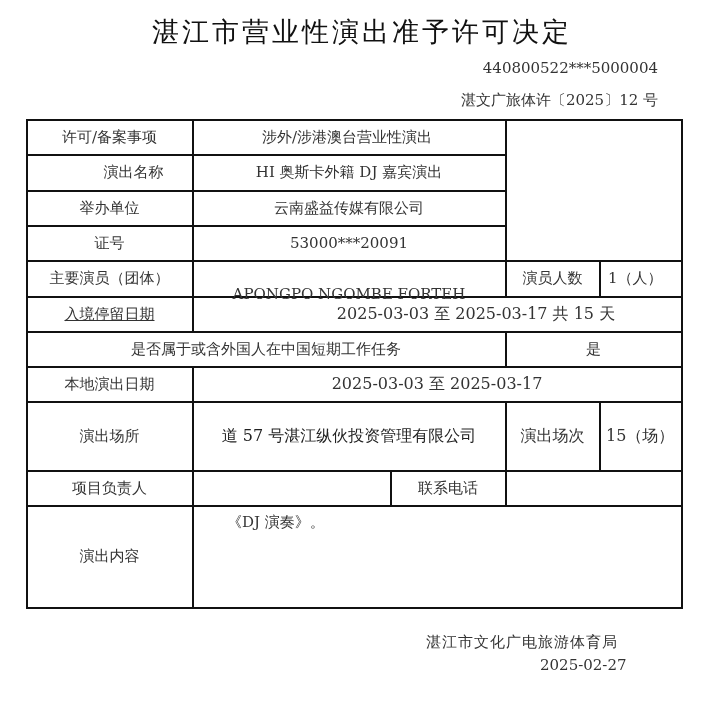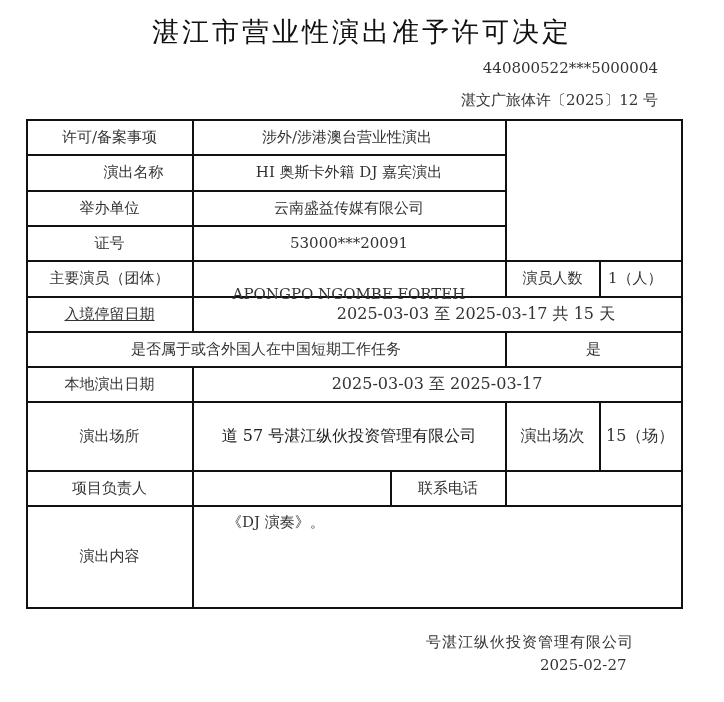--- a/index.html
+++ b/index.html
@@ -87,14 +87,14 @@
 
   <div class="cell" style="left:27px;top:471px;width:165px;height:34px;border-radius:6px;">项目负责人</div>
   <div class="cell" style="left:193px;top:471px;width:197px;height:34px;"></div>
   <div class="cell" style="left:391px;top:471px;width:114px;height:34px;">联系电话</div>
   <div class="cell" style="left:506px;top:471px;width:175px;height:34px;"></div>
 
   <div class="cell" style="left:27px;top:506px;width:165px;height:101px;">演出内容</div>
   <div class="cell left-top" style="left:193px;top:506px;width:488px;height:101px;padding-left:34px;padding-top:7px;">《DJ 演奏》。</div>
 </div>
 
-<div class="footer-org">号湛江纵伙投资管理有限公司</div>
+<div class="footer-org">湛江市文化广电旅游体育局</div>
 <div class="footer-date">2025-02-27</div>
 
 </body></html>

